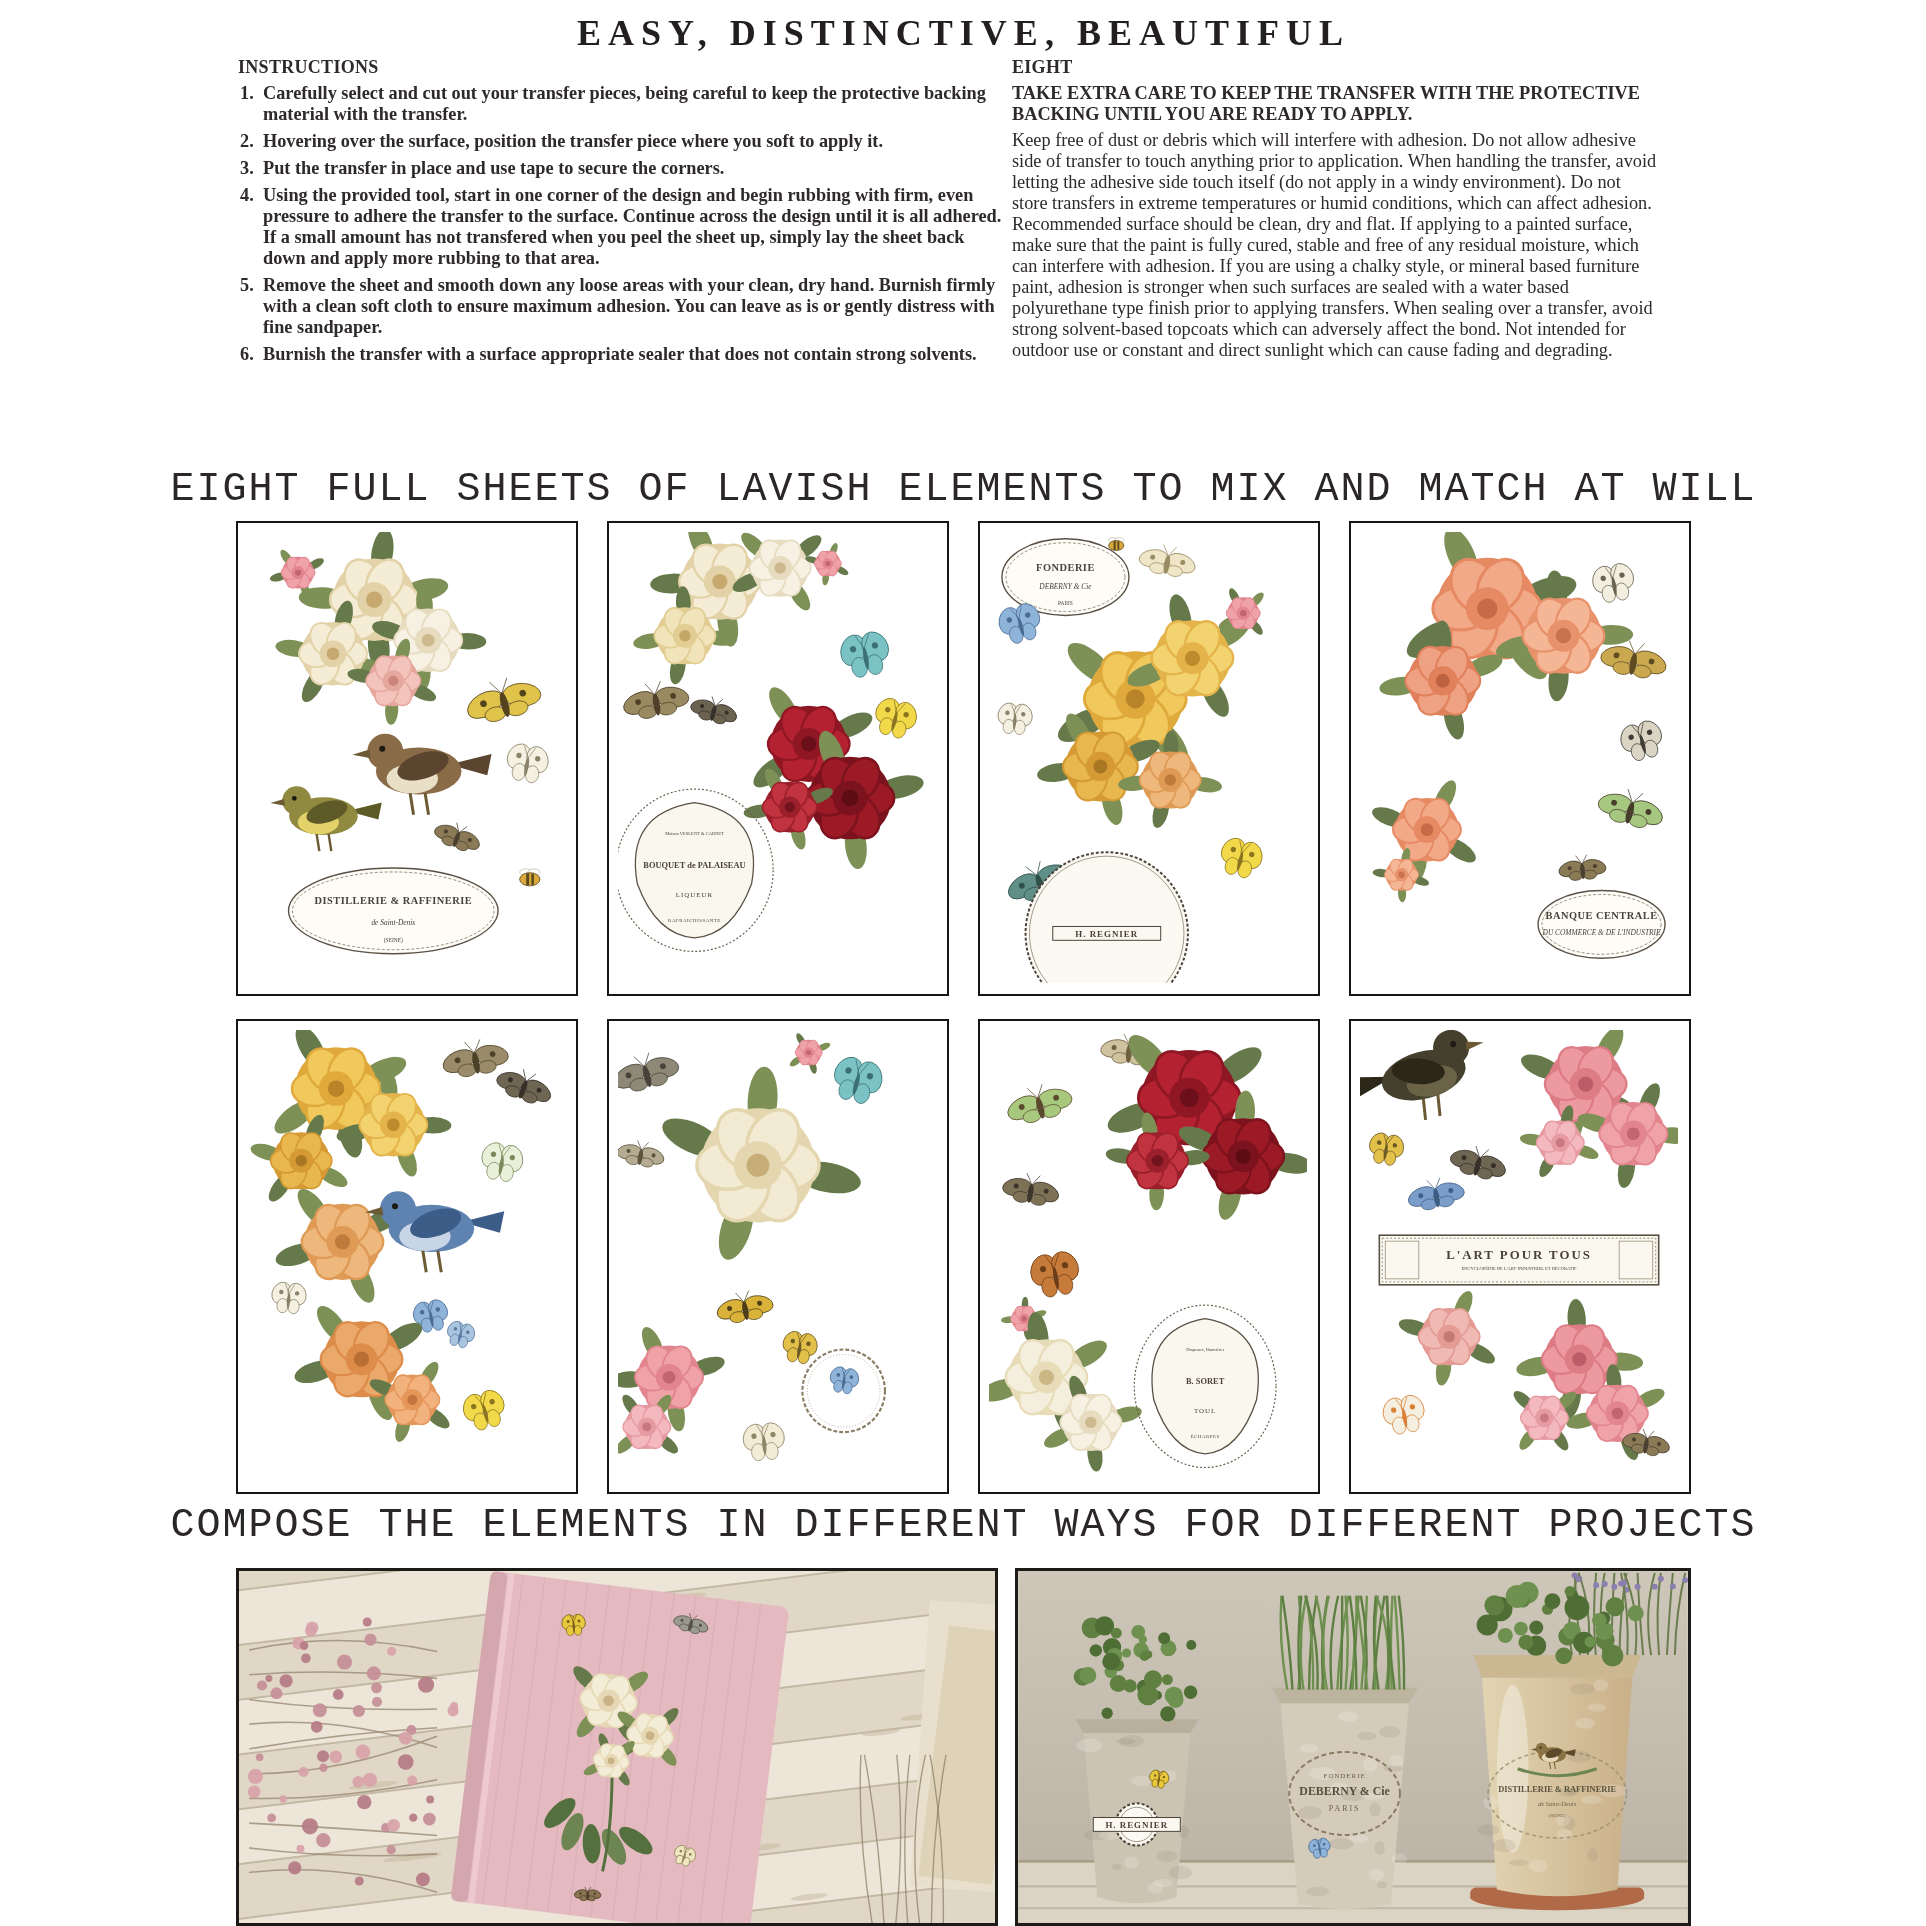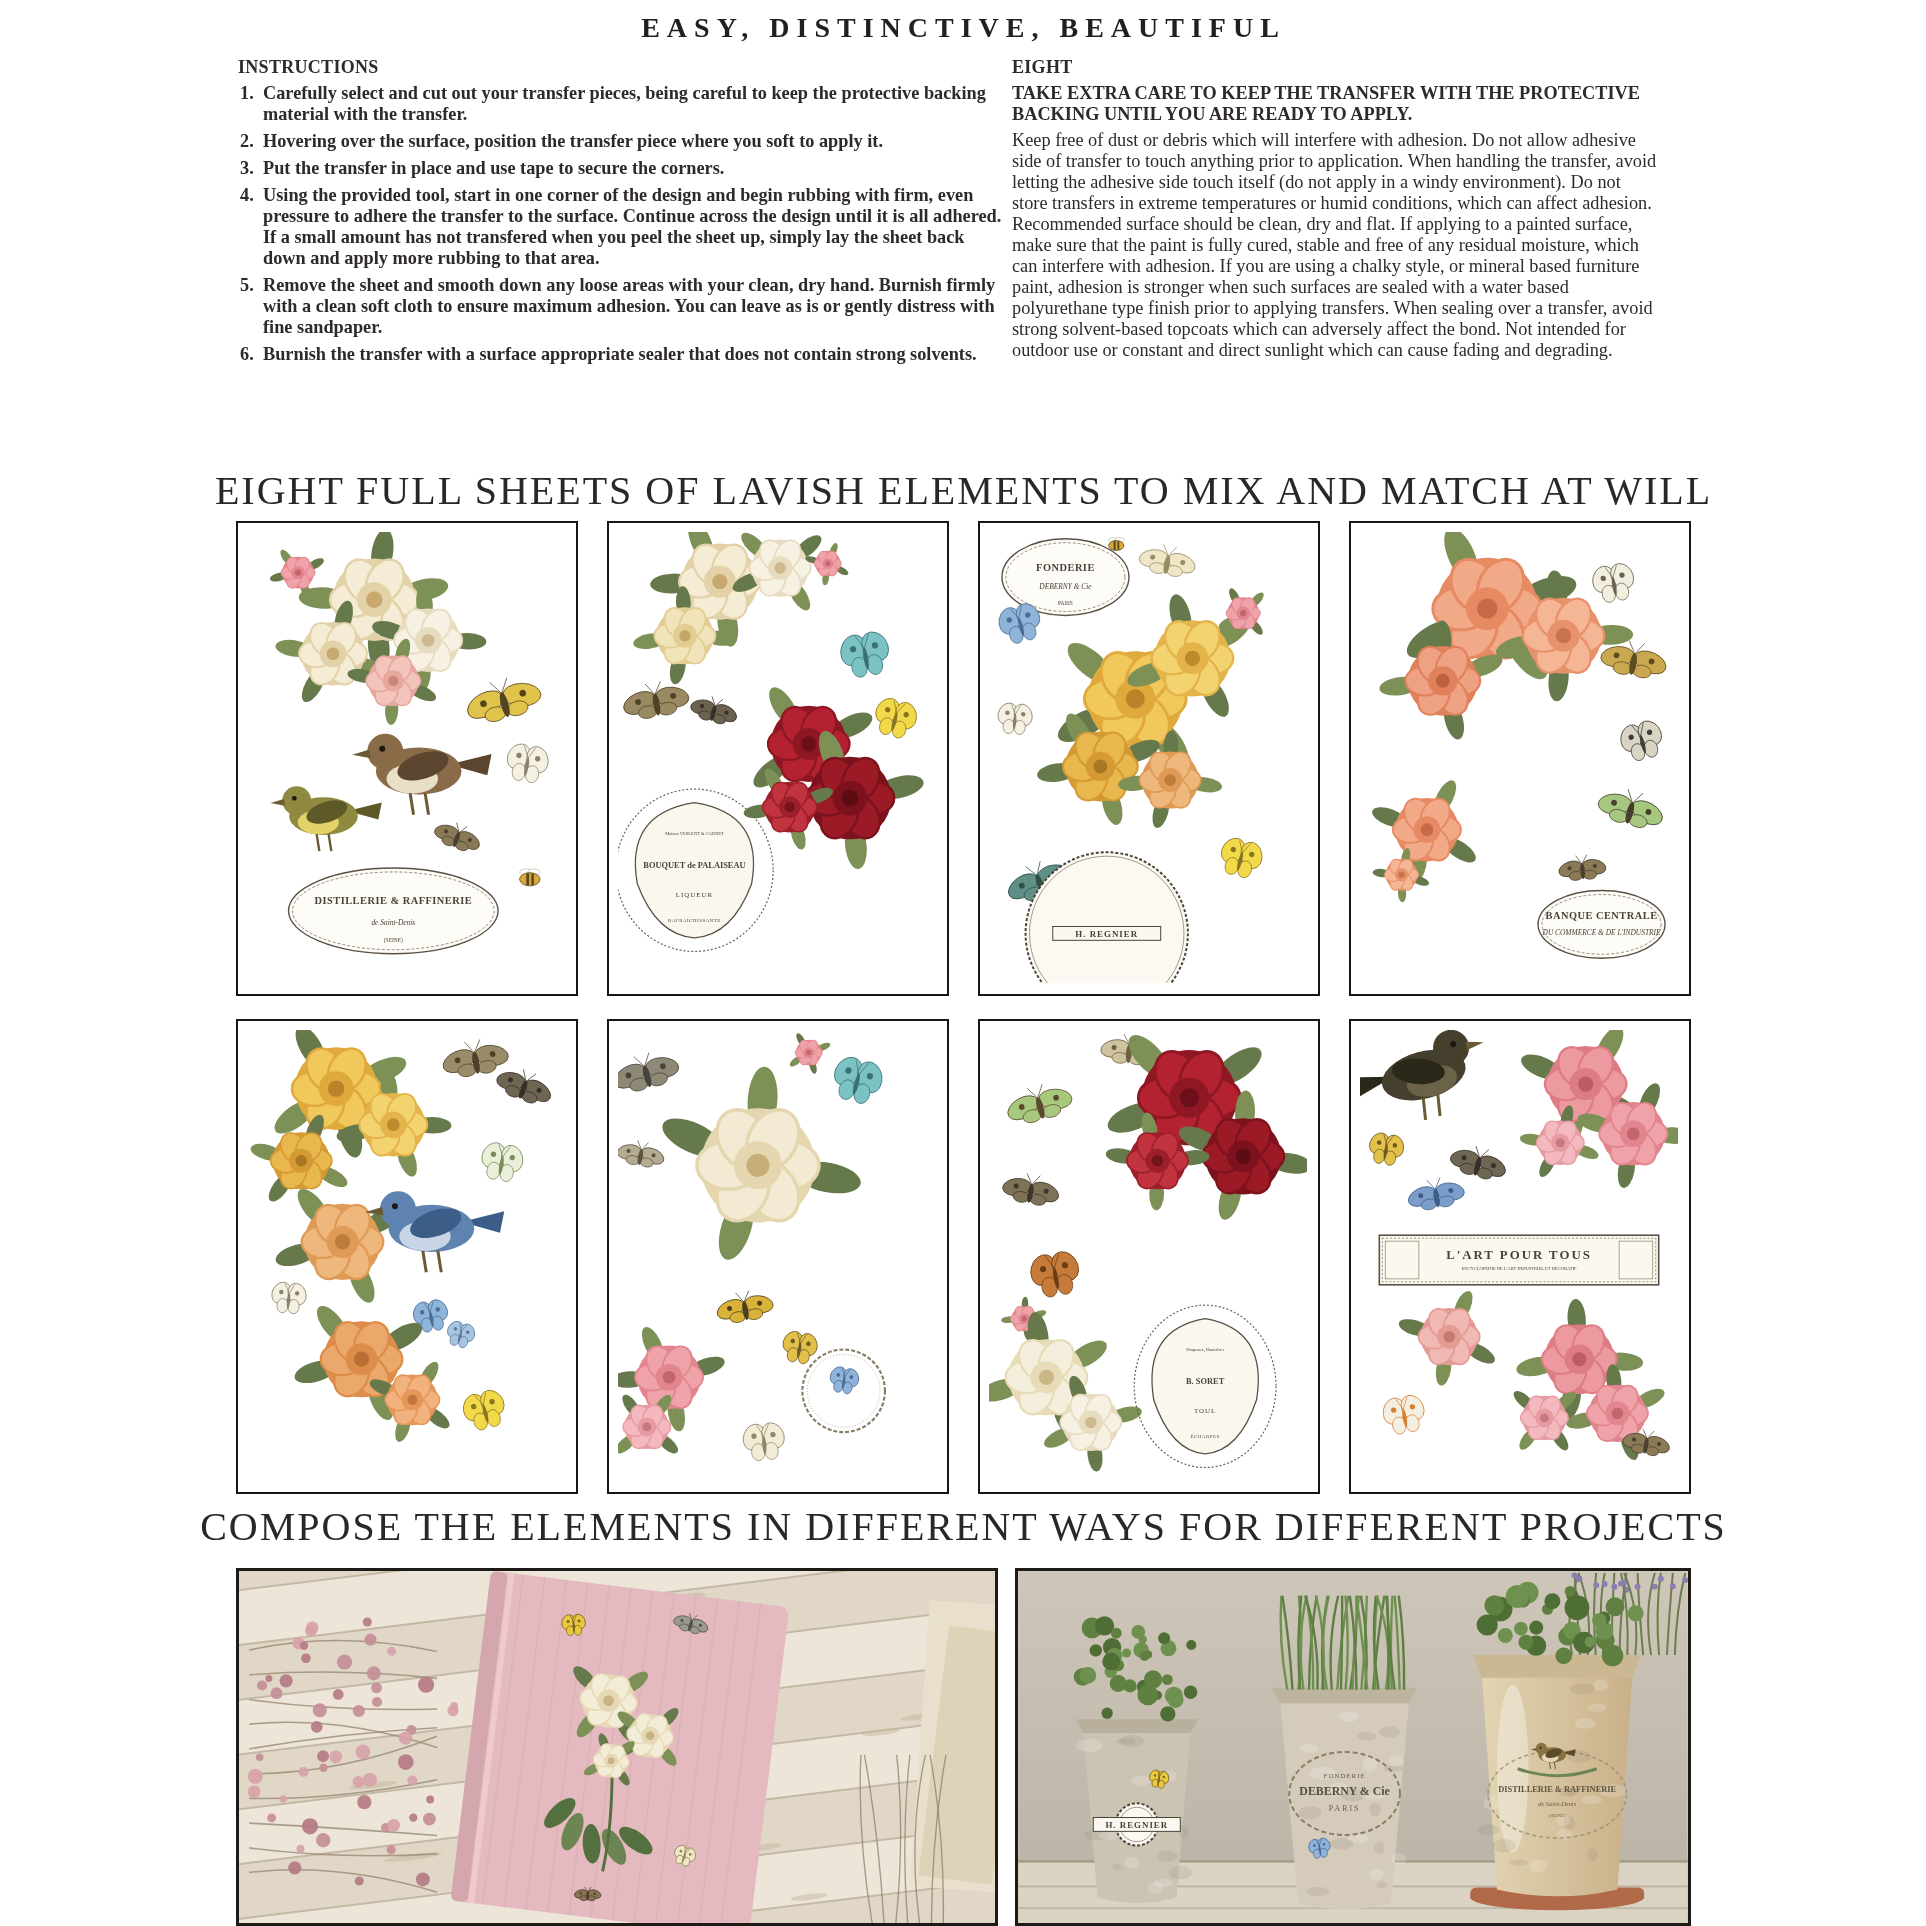--- a/index.html
+++ b/index.html
@@ -1,30 +1,30 @@
 <!DOCTYPE html>
 <html><head>
 <meta charset="utf-8">
 <style>
   html,body{margin:0;padding:0;background:#ffffff;}
   .page{position:relative;width:1927px;height:1927px;background:#fff;overflow:hidden;
         font-family:"Liberation Serif",serif;color:#2a2526;}
   .title{position:absolute;top:12px;left:0;width:100%;text-align:center;
-         font-size:28px;font-weight:bold;letter-spacing:7px;color:#231f20;}
+         font-size:36px;font-weight:bold;letter-spacing:7px;color:#231f20;}
   .col{position:absolute;top:57px;font-size:18.3px;line-height:21px;color:#2e292a;}
   .col-instructions{left:238px;width:770px;}
   .col-tips{left:1012px;width:648px;}
   .col h2{font-size:18px;margin:0 0 5px 0;font-weight:bold;letter-spacing:0.3px;}
   ol.steps{margin:0;padding:0;list-style:none;counter-reset:n;}
   ol.steps li{counter-increment:n;position:relative;padding-left:25px;margin-bottom:6px;font-weight:bold;}
   ol.steps li::before{content:counter(n) ".";position:absolute;left:2px;}
   .tips-lead{font-weight:bold;margin:0 0 5px 0;}
   .tips-body{margin:0;}
   .big-heading{position:absolute;left:0;width:100%;text-align:center;font-size:40px;
-               font-weight:normal;letter-spacing:2px;color:#2b2627;white-space:nowrap;}
+               font-weight:normal;letter-spacing:2px;color:#2b2627;white-space:nowrap;font-family:Liberation Mono, monospace;}
   #h-sheets{top:467px;}
   #h-compose{top:1503px;}
   .grid{position:absolute;left:236px;top:521px;width:1455px;
         display:grid;grid-template-columns:repeat(4,342px);gap:23px 29px;}
   .sheet{width:342px;height:475px;border:2px solid #161616;background:#fff;
          padding:9px;box-sizing:border-box;}
   .sheet svg{width:318px;height:451px;display:block;}
   svg text{font-family:"Liberation Serif",serif;}
   .photos{position:absolute;top:1568px;left:236px;width:1455px;height:358px;}
   .photo{position:absolute;top:0;height:358px;border:3px solid #1d1b18;

